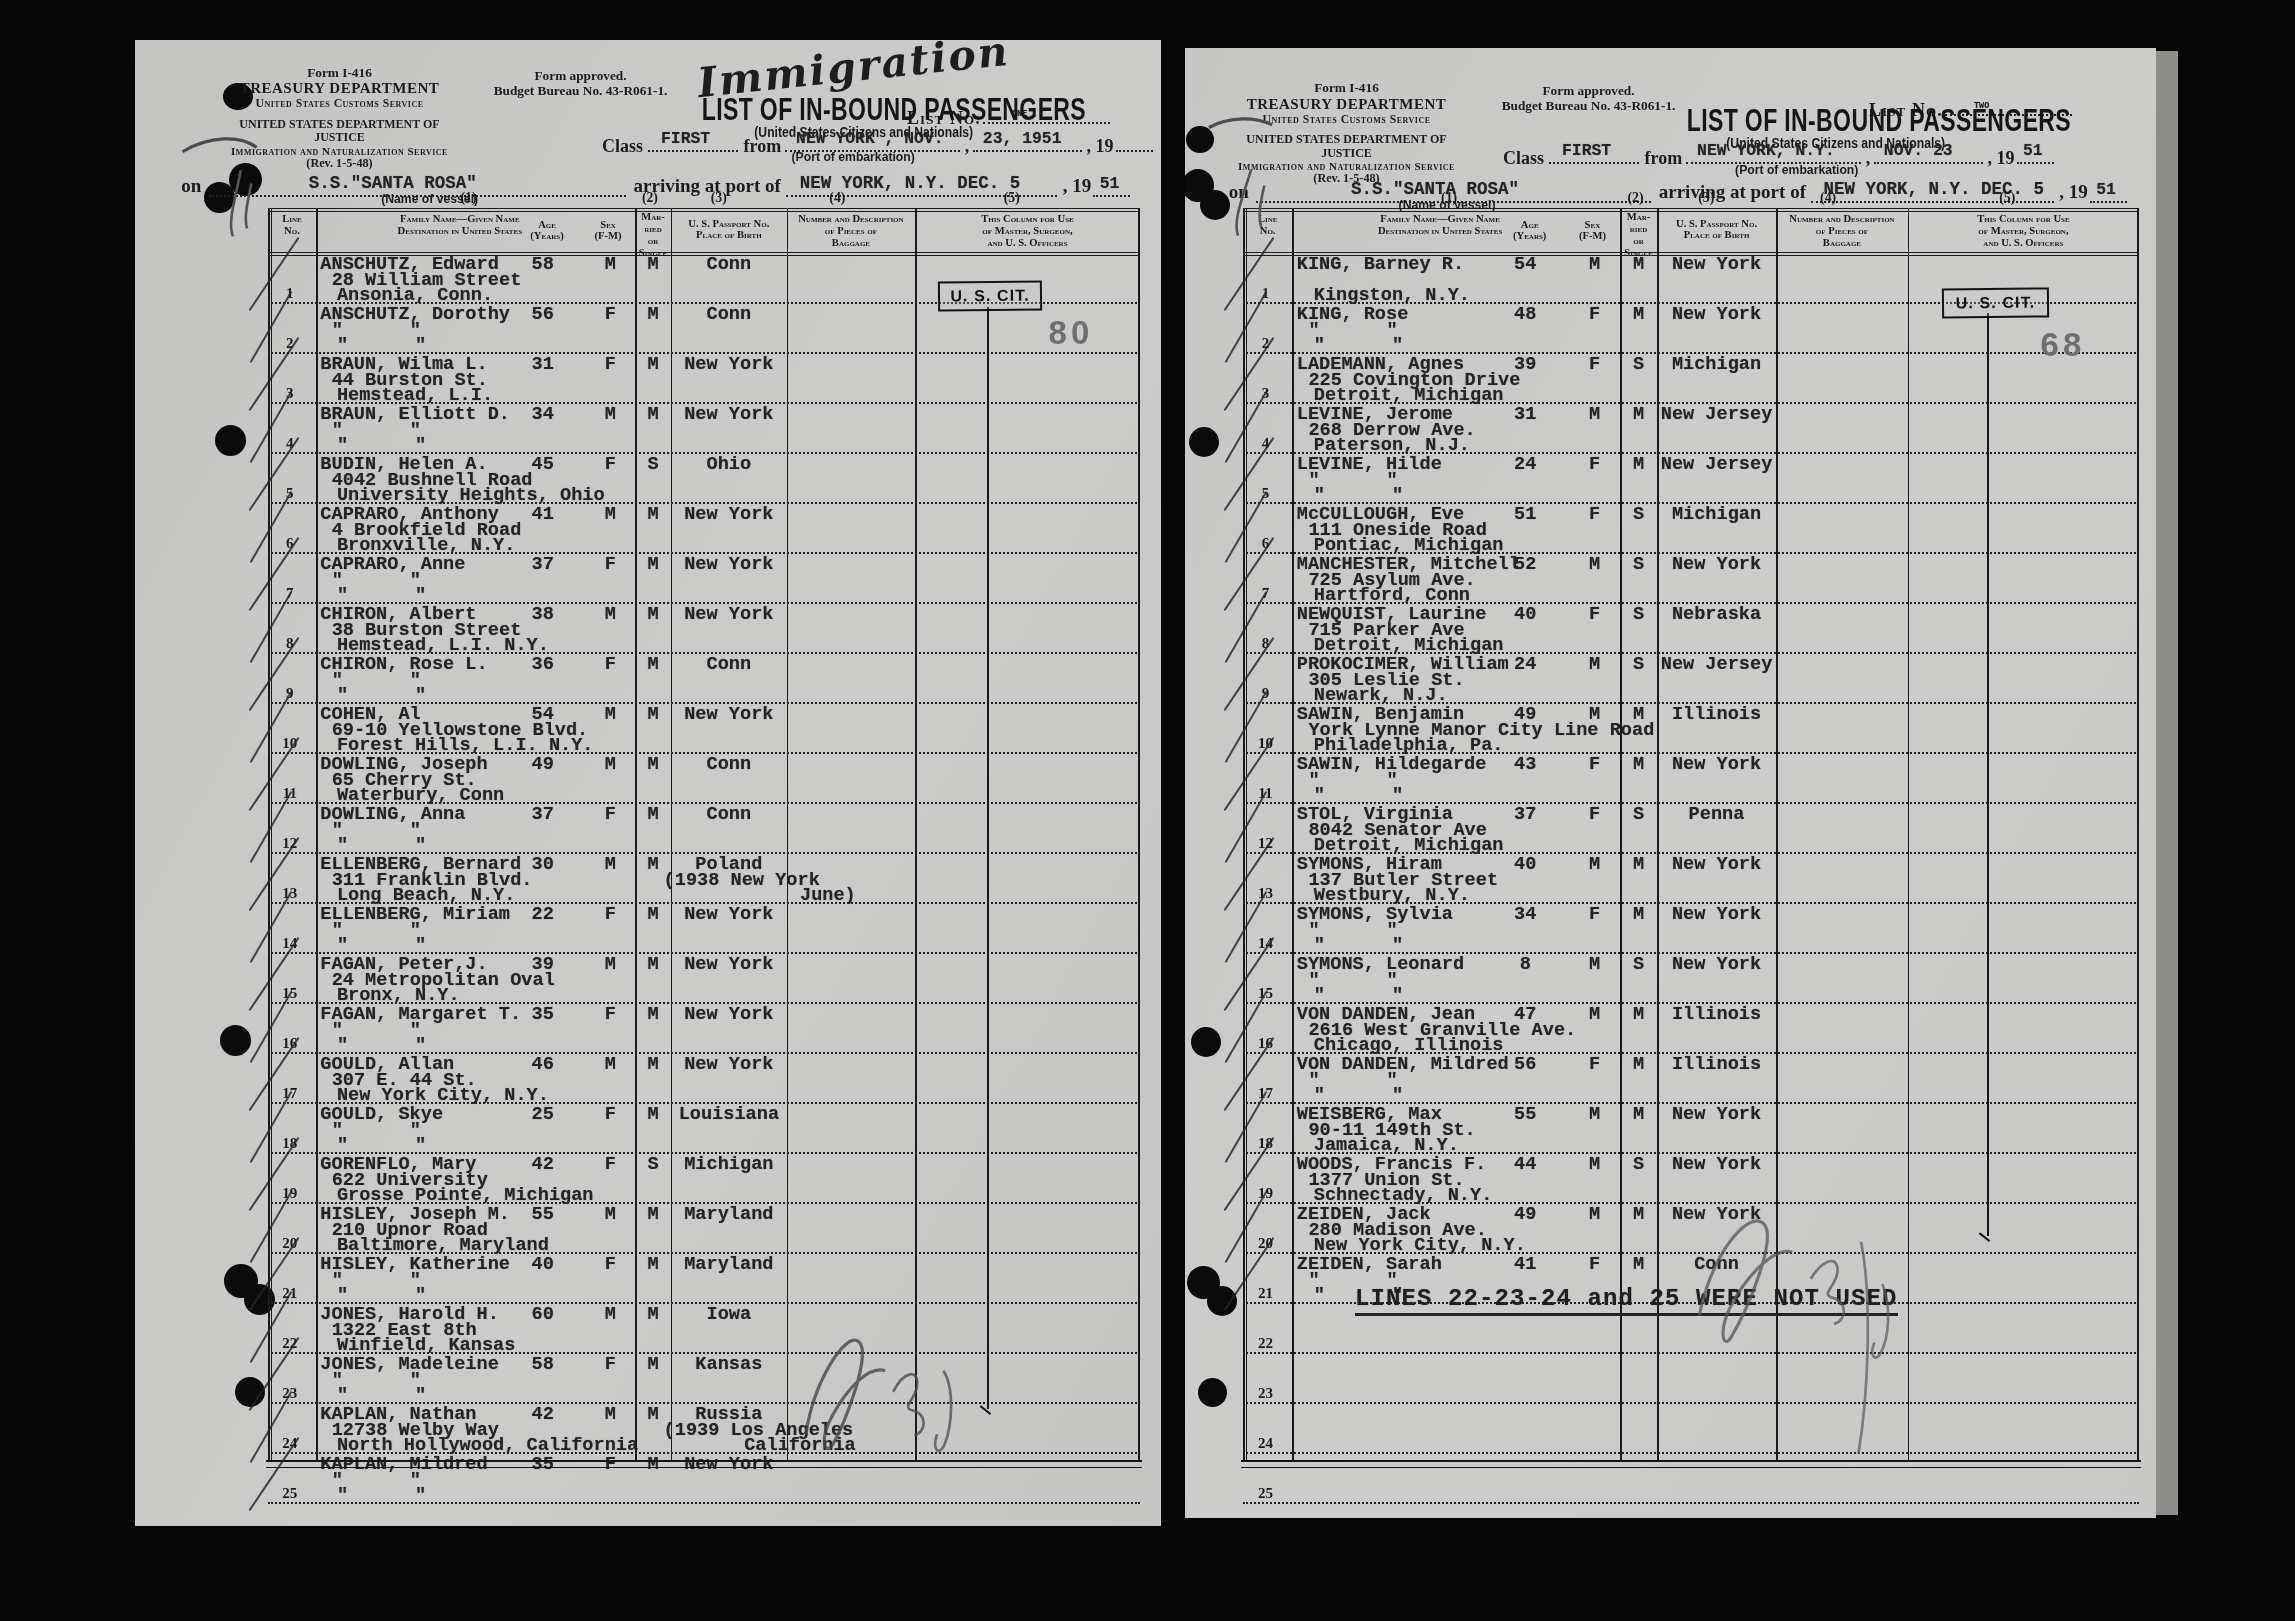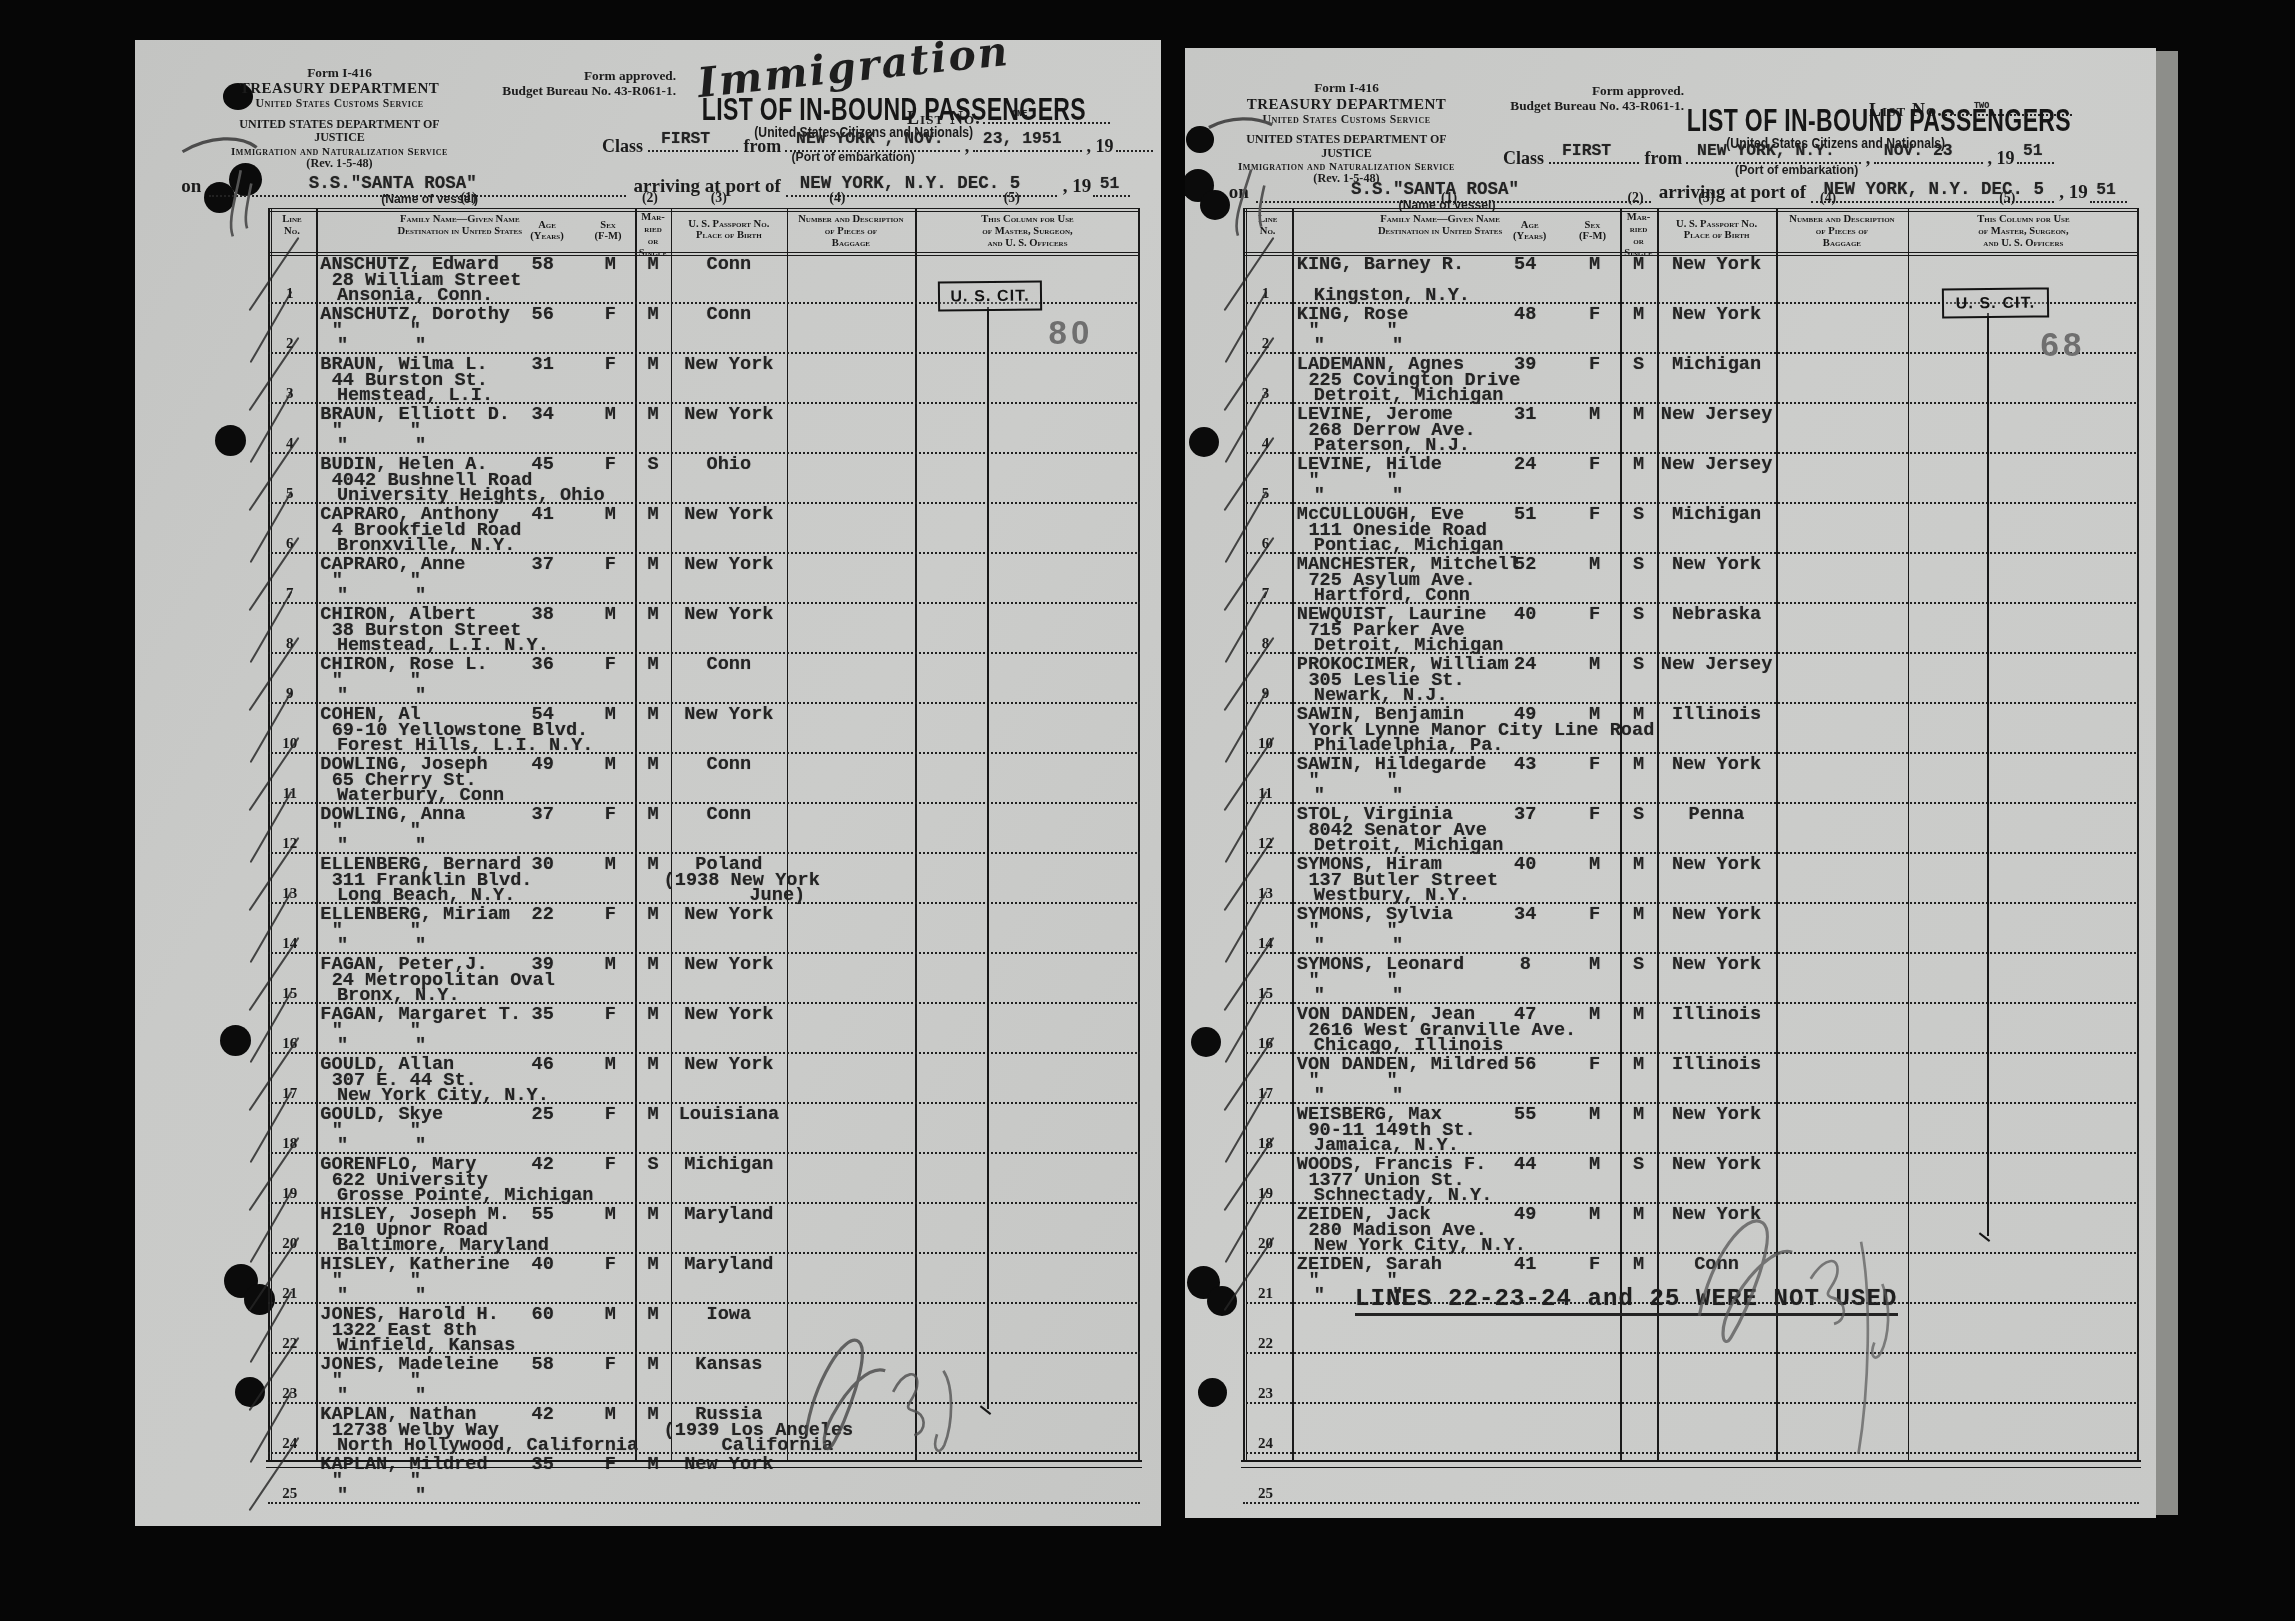--- a/index.html
+++ b/index.html
@@ -18,21 +18,21 @@
   .formblock{position:absolute;text-align:center;line-height:1.12;}
   .page-l .formblock{left:80px;top:25.5px;width:249px;}
   .page-r .formblock{left:37px;top:33px;width:249px;}
   .fb1{font-weight:700;font-size:13.3px;}
   .fb2{font-weight:700;font-size:15px;letter-spacing:0.5px;}
   .fb3{font-weight:700;font-size:11.7px;font-variant:small-caps;letter-spacing:0.5px;}
   .doj{margin-top:7.4px;}
   .doj1{font-weight:700;font-size:12px;}
   .doj2{font-weight:700;font-size:11px;font-variant:small-caps;letter-spacing:0.5px;}
   .doj3{font-weight:700;font-size:12.2px;text-align:center;}
-  .approved{position:absolute;line-height:1.15;font-weight:700;font-size:13.3px;text-align:right;}
+  .approved{position:absolute;line-height:1.15;font-weight:700;font-size:13.3px;text-align:center;}
   .page-l .approved{left:350px;top:27.6px;width:191px;}
   .page-r .approved{left:308px;top:35px;width:191px;}
 
   .listno{position:absolute;white-space:nowrap;}
   .page-l .listno{left:772px;top:63px;}
   .page-r .listno{left:684px;top:47px;}
   .listno .lbl{font-variant:small-caps;font-weight:700;font-size:18px;letter-spacing:1.1px;}
   .listno .blank{display:inline-block;width:127px;border-bottom:2.1px dotted #222;position:relative;height:19px;vertical-align:baseline;}
   .listno .typed{position:absolute;left:29px;bottom:3.2px;margin-top:7px;}
 
@@ -118,21 +118,21 @@
   .tline{position:absolute;white-space:pre;font-family:"Liberation Mono","DejaVu Sans Mono",monospace;
          font-weight:700;font-size:18.6px;line-height:1;color:#242424;text-shadow:0 0 1.1px rgba(25,25,25,.4);}
   .t-name{left:6%;top:2.1px;}
   .t-a1{left:7.3%;top:17.5px;}
   .t-a2{left:7.9%;top:33px;}
   .t-age{left:28%;width:7%;text-align:center;top:2.1px;}
   .t-sex{left:36.5%;width:5.5%;text-align:center;top:2.1px;}
   .t-mar{left:42.1%;width:4.1%;text-align:center;top:2.1px;}
   .t-b1{left:46.2%;width:13.3%;text-align:center;top:2.1px;}
   .t-b2{left:45%;width:18%;text-align:left;top:17.5px;padding-left:3.2px;}
-  .t-b3{left:47%;width:18%;text-align:center;top:33px;padding-left:21px;}
+  .t-b3{left:47%;width:18%;text-align:right;top:33px;padding-left:21px;}
   .hr-bottom{position:absolute;left:-2.1px;right:-2.1px;top:1252px;height:4.8px;border-top:2.1px solid #151515;border-bottom:1.6px solid #151515;}
 
   .uscit{position:absolute;border:2.7px solid #131313;display:flex;align-items:center;justify-content:center;
          font-family:"Liberation Sans",sans-serif;font-weight:900;font-size:16px;letter-spacing:1.1px;color:#141414;
          transform:rotate(-.6deg);background:rgba(200,201,199,.25);z-index:4;}
   .page-l .uscit{left:76.8%;width:11.5%;top:73px;height:25.5px;}
   .page-r .uscit{left:78%;width:11.5%;top:80px;height:25.5px;}
   .inkline{position:absolute;width:2.1px;background:#171717;z-index:2;}
   .page-l .inkline{left:82.5%;top:99px;height:1102px;}
   .page-r .inkline{left:83%;top:105px;height:923px;}

